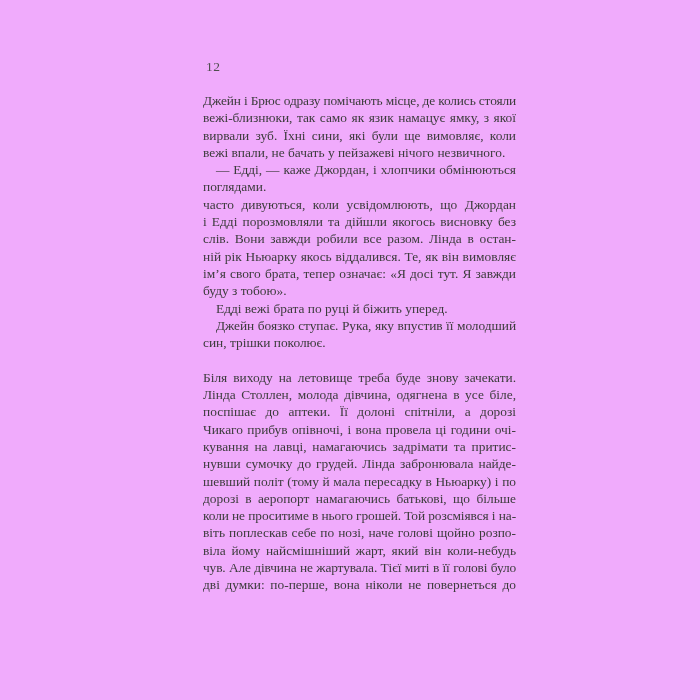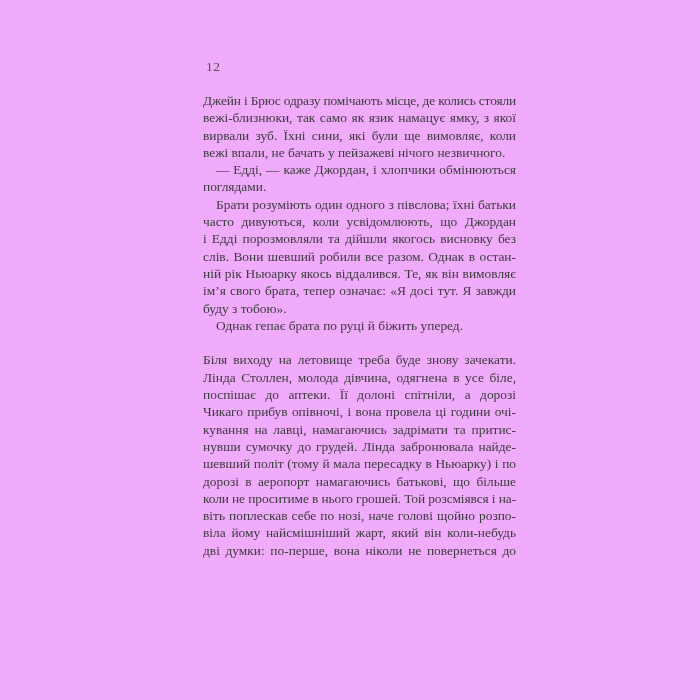--- a/index.html
+++ b/index.html
@@ -59,40 +59,44 @@
         <div class="bline" style="letter-spacing: -0.15px;">Джейн і Брюс одразу помічають місце, де колись стояли</div>
         <div class="bline">вежі-близнюки, так само як язик намацує ямку, з якої</div>
         <div class="bline">вирвали зуб. Їхні сини, які були ще вимовляє, коли</div>
         <div class="bline end">вежі впали, не бачать у пейзажеві нічого незвичного.</div>
       </div>
       <div class="paragraph">
         <div class="bline indent">— Едді, — каже Джордан, і хлопчики обмінюються</div>
         <div class="bline end">поглядами.</div>
       </div>
       <div class="paragraph">
-        <div class="bline indent">Брати розуміють один одного з півслова; їхні батьки</div>
         <div class="bline">часто дивуються, коли усвідомлюють, що Джордан</div>
         <div class="bline">і Едді порозмовляли та дійшли якогось висновку без</div>
-        <div class="bline">слів. Вони шевший робили все разом. Однак в остан-</div>
+        <div class="bline">слів. Вони завжди робили все разом. Лінда в остан-</div>
         <div class="bline">ній рік Ньюарку якось віддалився. Те, як він вимовляє</div>
         <div class="bline">ім’я свого брата, тепер означає: «Я досі тут. Я завжди</div>
         <div class="bline end">буду з тобою».</div>
       </div>
       <div class="paragraph">
-        <div class="bline indent end">Однак гепає брата по руці й біжить уперед.</div>
+        <div class="bline indent end">Едді вежі брата по руці й біжить уперед.</div>
+      </div>
+      <div class="paragraph">
+        <div class="bline indent" style="letter-spacing: -0.05px;">Джейн боязко ступає. Рука, яку впустив її молодший</div>
+        <div class="bline end">син, трішки поколює.</div>
       </div>
       <div class="section-break"></div>
       <div class="paragraph">
         <div class="bline">Біля виходу на летовище треба буде знову зачекати.</div>
         <div class="bline">Лінда Столлен, молода дівчина, одягнена в усе біле,</div>
         <div class="bline">поспішає до аптеки. Її долоні спітніли, а дорозі калатає</div>
         <div class="bline">Чикаго прибув опівночі, і вона провела ці години очі-</div>
         <div class="bline">кування на лавці, намагаючись задрімати та притис-</div>
         <div class="bline">нувши сумочку до грудей. Лінда забронювала найде-</div>
         <div class="bline">шевший політ (тому й мала пересадку в Ньюарку) і по</div>
         <div class="bline">дорозі в аеропорт намагаючись батькові, що більше ні-</div>
         <div class="bline" style="letter-spacing: -0.1px;">коли не проситиме в нього грошей. Той розсміявся і на-</div>
         <div class="bline">віть поплескав себе по нозі, наче голові щойно розпо-</div>
         <div class="bline">віла йому найсмішніший жарт, який він коли-небудь</div>
+        <div class="bline" style="letter-spacing: -0.15px;">чув. Але дівчина не жартувала. Тієї миті в її голові було</div>
         <div class="bline">дві думки: по-перше, вона ніколи не повернеться до</div>
       </div>
     </div>
 </div>
 
 </body></html>

